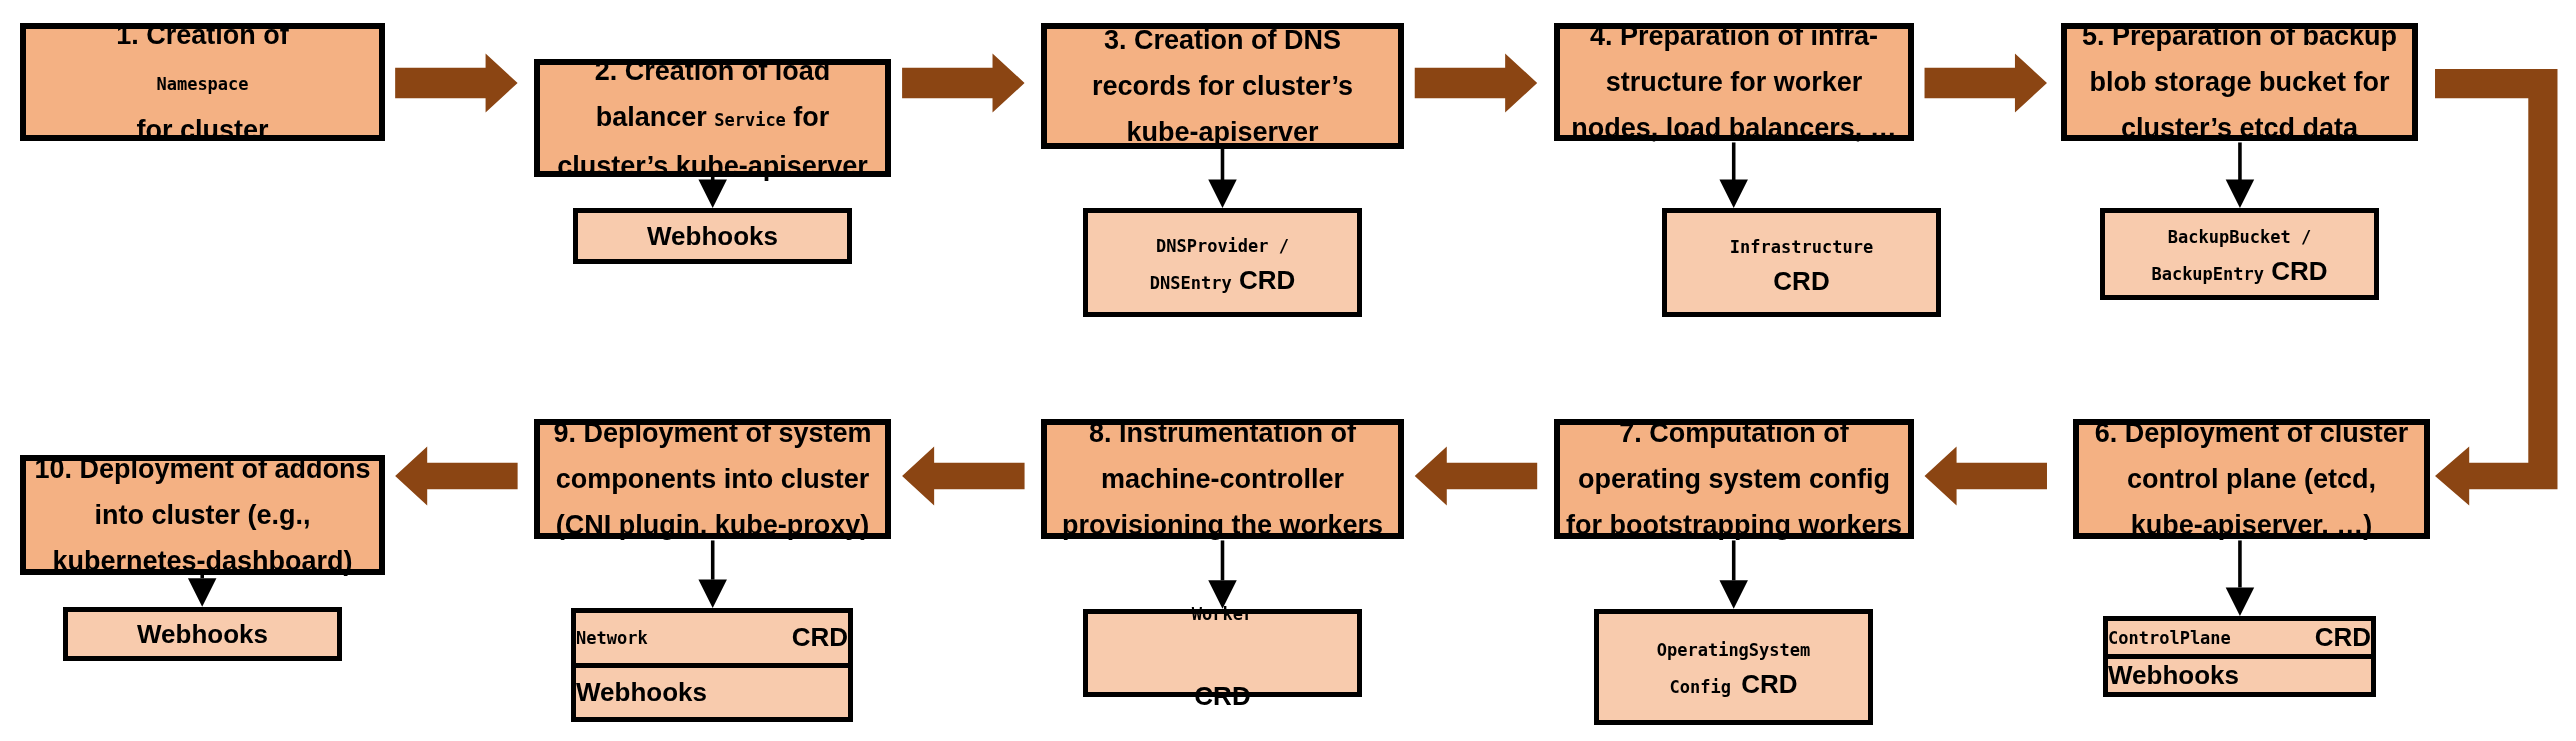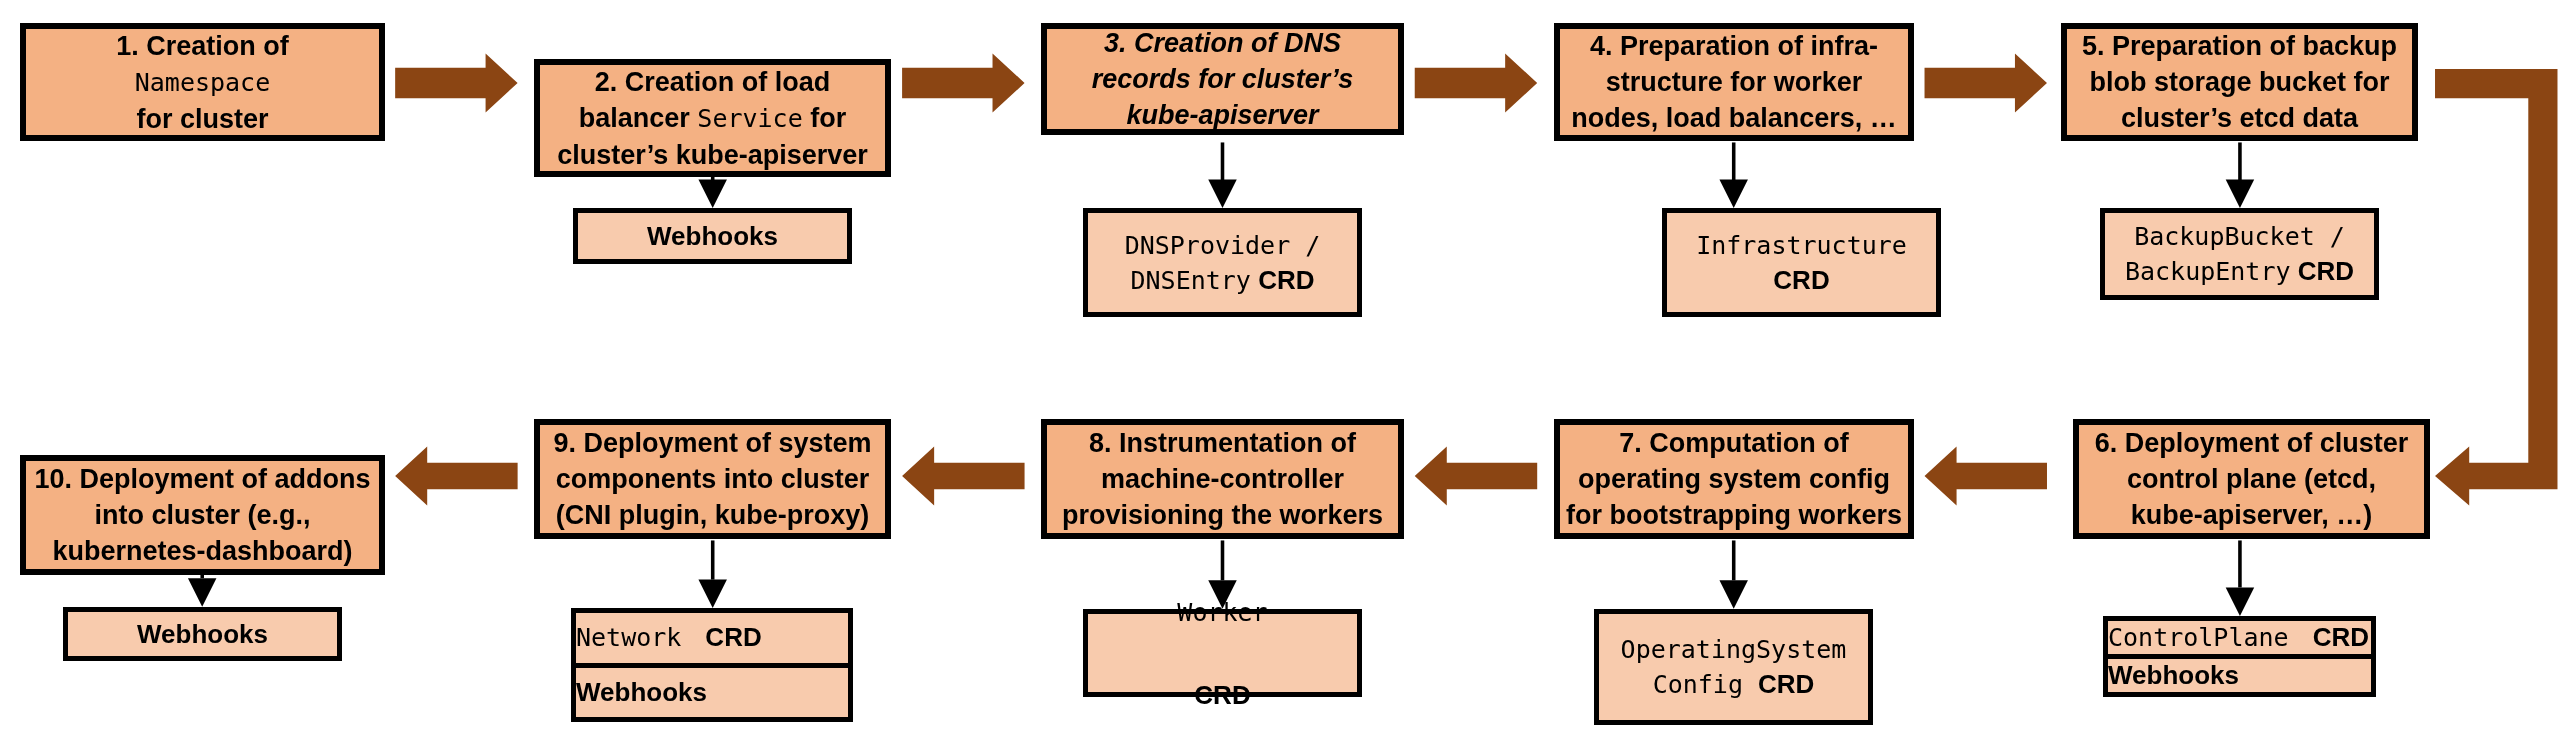--- a/index.html
+++ b/index.html
@@ -2,29 +2,29 @@
 <html style="font-size:11.4px"><head>
 <meta charset="utf-8">
 <title>Cluster creation flow diagram</title>
 <style>
   html,body{margin:0;padding:0;background:#ffffff;}
   #canvas{position:relative;width:2576px;height:742px;background:#ffffff;overflow:hidden;
           font-family:"Liberation Sans",sans-serif;color:#000;}
   #flow-svg{position:absolute;left:0;top:0;width:2576px;height:742px;}
   .step{position:absolute;box-sizing:border-box;background:#F4B183;border:6.4px solid #000;
         display:flex;flex-direction:column;justify-content:center;align-items:center;
-        font-weight:700;font-size:27px;line-height:36px;text-align:center;}
+        font-weight:700;font-size:27px;line-height:36px;text-align:center;gap:10px;}
   .sub{position:absolute;box-sizing:border-box;background:#F8CBAD;border:5.7px solid #000;
        display:flex;flex-direction:column;justify-content:center;align-items:center;
        font-weight:700;font-size:26px;line-height:34px;text-align:center;}
   .stack{position:absolute;box-sizing:border-box;background:#F8CBAD;border:5.7px solid #000;
          display:flex;flex-direction:column;font-weight:700;font-size:26px;text-align:center;}
-  .stack .cell{flex:1;display:flex;justify-content:flex-start;align-items:center;gap:24px;}
+  .stack .cell{flex:1;display:flex;justify-content:space-between;align-items:center;gap:24px;}
   .stack .cell.first{border-bottom:5.7px solid #000;}
-  .mono{font-family:"DejaVu Sans Mono",monospace;font-weight:400;font-size:25px;}
+  .mono{font-family:"DejaVu Sans Mono",monospace;font-weight:700;font-size:17px;}
   .crd{font-weight:700;font-family:"Liberation Sans",sans-serif;}
 </style>
 </head>
 <body>
 
 <div id="canvas">
 
   <svg id="flow-svg" viewBox="0 0 3618 1042" xmlns="http://www.w3.org/2000/svg">
 
     <polygon fill="#8B4513" points="555,95 682,95 682,75 727,116.5 682,158 682,138 555,138"></polygon>
@@ -65,21 +65,21 @@
   <div class="step" style="left:20px;top:23px;width:365px;height:118px;">
       <div><span>1. Creation of</span></div>
       <div><span class="mono">Namespace</span></div>
       <div><span>for cluster</span></div>
     </div>
   <div class="step" style="left:534px;top:23px;width:357px;height:118px;margin-top:36px;">
       <div><span>2. Creation of load</span></div>
       <div><span>balancer </span><span class="mono">Service</span><span> for</span></div>
       <div><span>cluster’s kube-apiserver</span></div>
     </div>
-  <div class="step" style="left:1041px;top:23px;width:363px;height:112px;font-style:italic;">
+  <div class="step" style="left:1041px;top:23px;width:363px;height:126px;">
       <div><span>3. Creation of DNS</span></div>
       <div><span>records for cluster’s</span></div>
       <div><span>kube-apiserver</span></div>
     </div>
   <div class="step" style="left:1554px;top:23px;width:360px;height:118px;">
       <div><span>4. Preparation of infra-</span></div>
       <div><span>structure for worker</span></div>
       <div><span>nodes, load balancers, …</span></div>
     </div>
   <div class="step" style="left:2061px;top:23px;width:357px;height:118px;">

